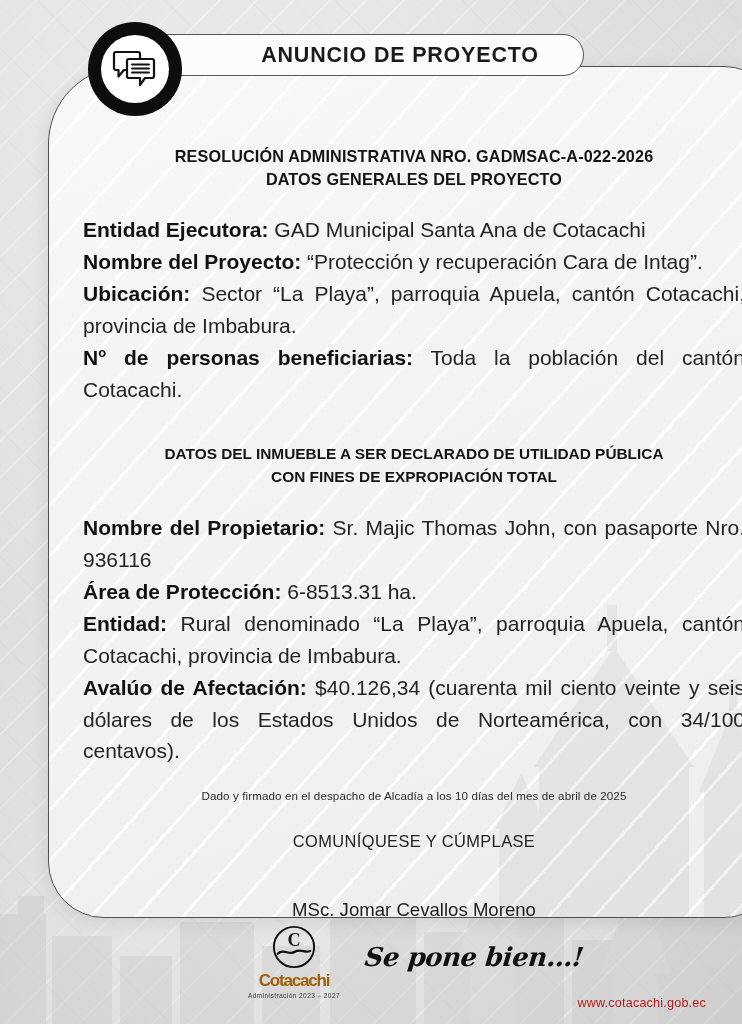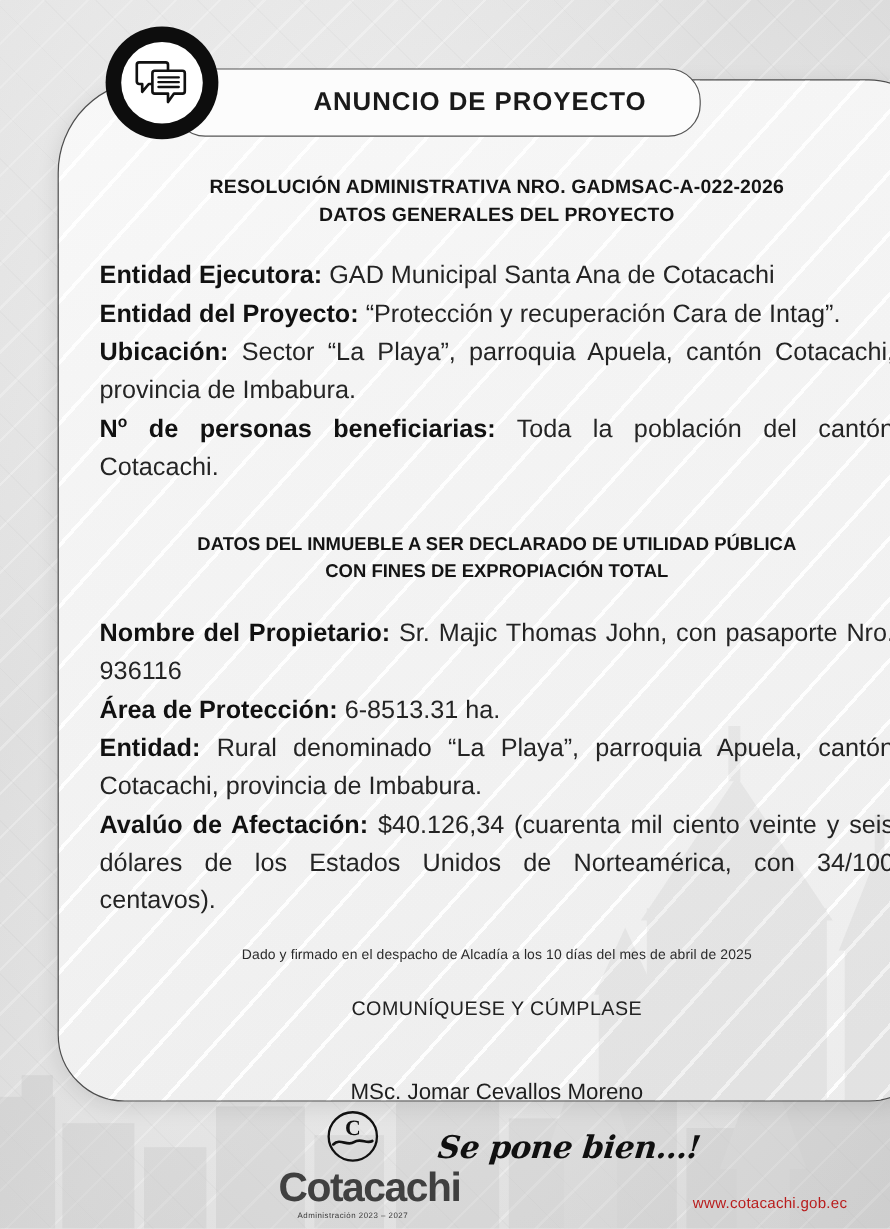--- a/index.html
+++ b/index.html
@@ -101,23 +101,23 @@
     position: absolute;
     left: 88px;
     top: 22px;
     z-index: 20;
     display: flex;
     align-items: center;
   }
   .badge-pill {
     position: absolute;
     left: 56px;
-    top: 35px;
+    top: 12px;
     width: 440px;
-    height: 57px;
+    height: 42px;
     background: #fcfcfc;
     border: 1px solid #555;
     border-radius: 27px;
     display: flex;
     align-items: center;
     justify-content: center;
     padding-left: 72px;
     z-index: 1;
   }
   .badge-pill-text {
@@ -234,24 +234,24 @@
     left: 232px;
     top: 4px;
     width: 124px;
     text-align: center;
   }
   .logo-mark {
     width: 46px; height: 46px;
     margin: 0 auto;
   }
   .logo-word {
-    font-size: 34px;
+    font-size: 17px;
     font-weight: bold;
     letter-spacing: -1.2px;
-    color: #404040;
+    color: #a16207;
     margin-top: -2px;
     line-height: 1;
   }
   .logo-sub {
     font-size: 6.6px;
     letter-spacing: 0.4px;
     color: #3a3a3a;
     margin-top: 3px;
   }
   .footer-tagline {
@@ -329,21 +329,21 @@
     <div class="doc-title">
       <div>RESOLUCIÓN ADMINISTRATIVA NRO. GADMSAC-A-022-2026</div>
       <div>DATOS GENERALES DEL PROYECTO</div>
     </div>
 
     <div class="body-block">
       <p>
         <span class="lbl">Entidad Ejecutora:</span><span> GAD Municipal Santa Ana de Cotacachi</span>
       </p>
       <p>
-        <span class="lbl">Entidad del Proyecto:</span><span> “Protección y recuperación Cara de Intag”.</span>
+        <span class="lbl">Nombre del Proyecto:</span><span> “Protección y recuperación Cara de Intag”.</span>
       </p>
       <p>
         <span class="lbl">Ubicación:</span><span> Sector “La Playa”, parroquia Apuela, cantón Cotacachi, provincia de Imbabura.</span>
       </p>
       <p>
         <span class="lbl">N<sup style="font-size:0.62em">o</sup> de personas beneficiarias:</span><span> Toda la población del cantón Cotacachi.</span>
       </p>
     </div>
 
     <div class="section-title">

